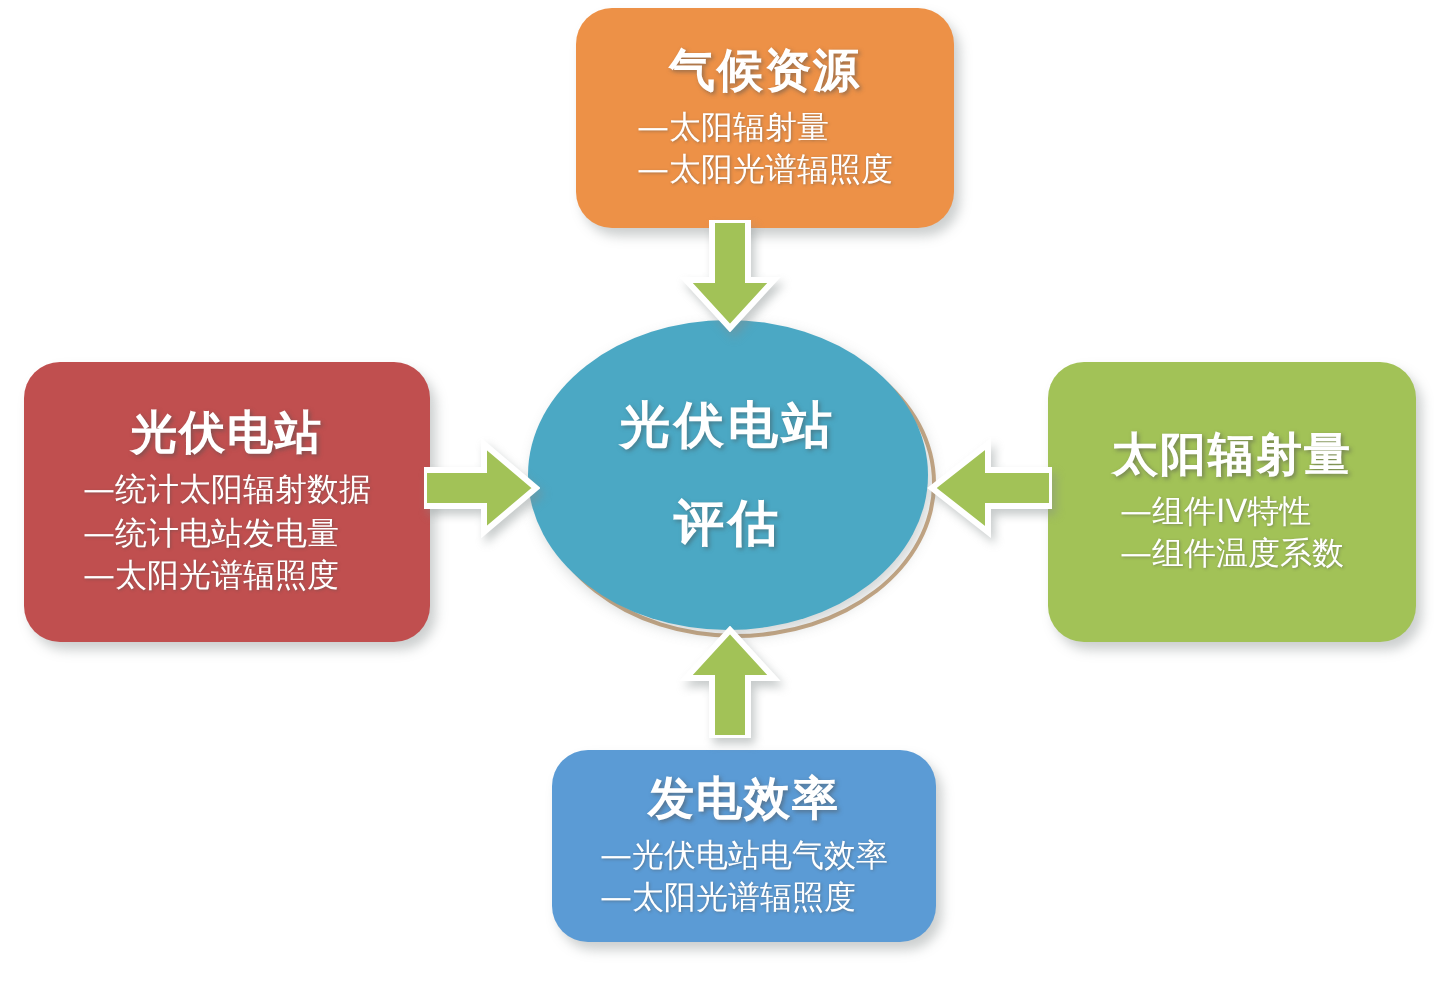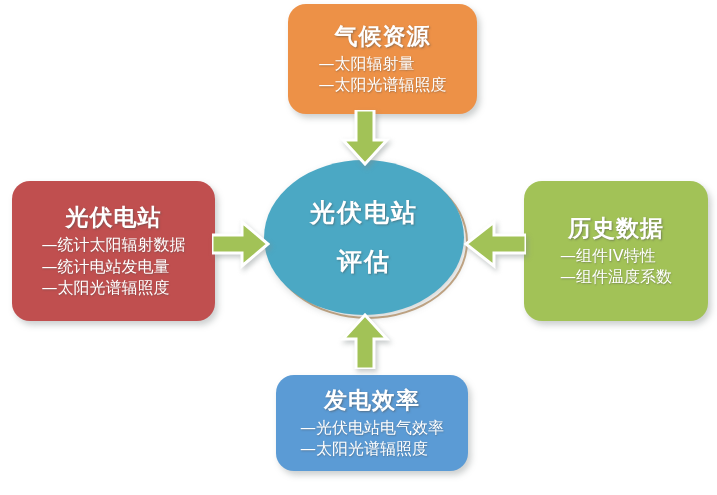--- a/index.html
+++ b/index.html
@@ -122,21 +122,21 @@
   <div class="node" id="node-history">
     <div class="title">光伏电站</div>
     <div class="items">
       <div class="item">—统计太阳辐射数据</div>
       <div class="item">—统计电站发电量</div>
       <div class="item">—太阳光谱辐照度</div>
     </div>
   </div>
 
   <div class="node" id="node-module">
-    <div class="title">历史数据</div>
+    <div class="title">太阳辐射量</div>
     <div class="items">
       <div class="item">—组件IV特性</div>
       <div class="item">—组件温度系数</div>
     </div>
   </div>
 
   <div class="node" id="node-efficiency">
     <div class="title">发电效率</div>
     <div class="items">
       <div class="item">—光伏电站电气效率</div>

